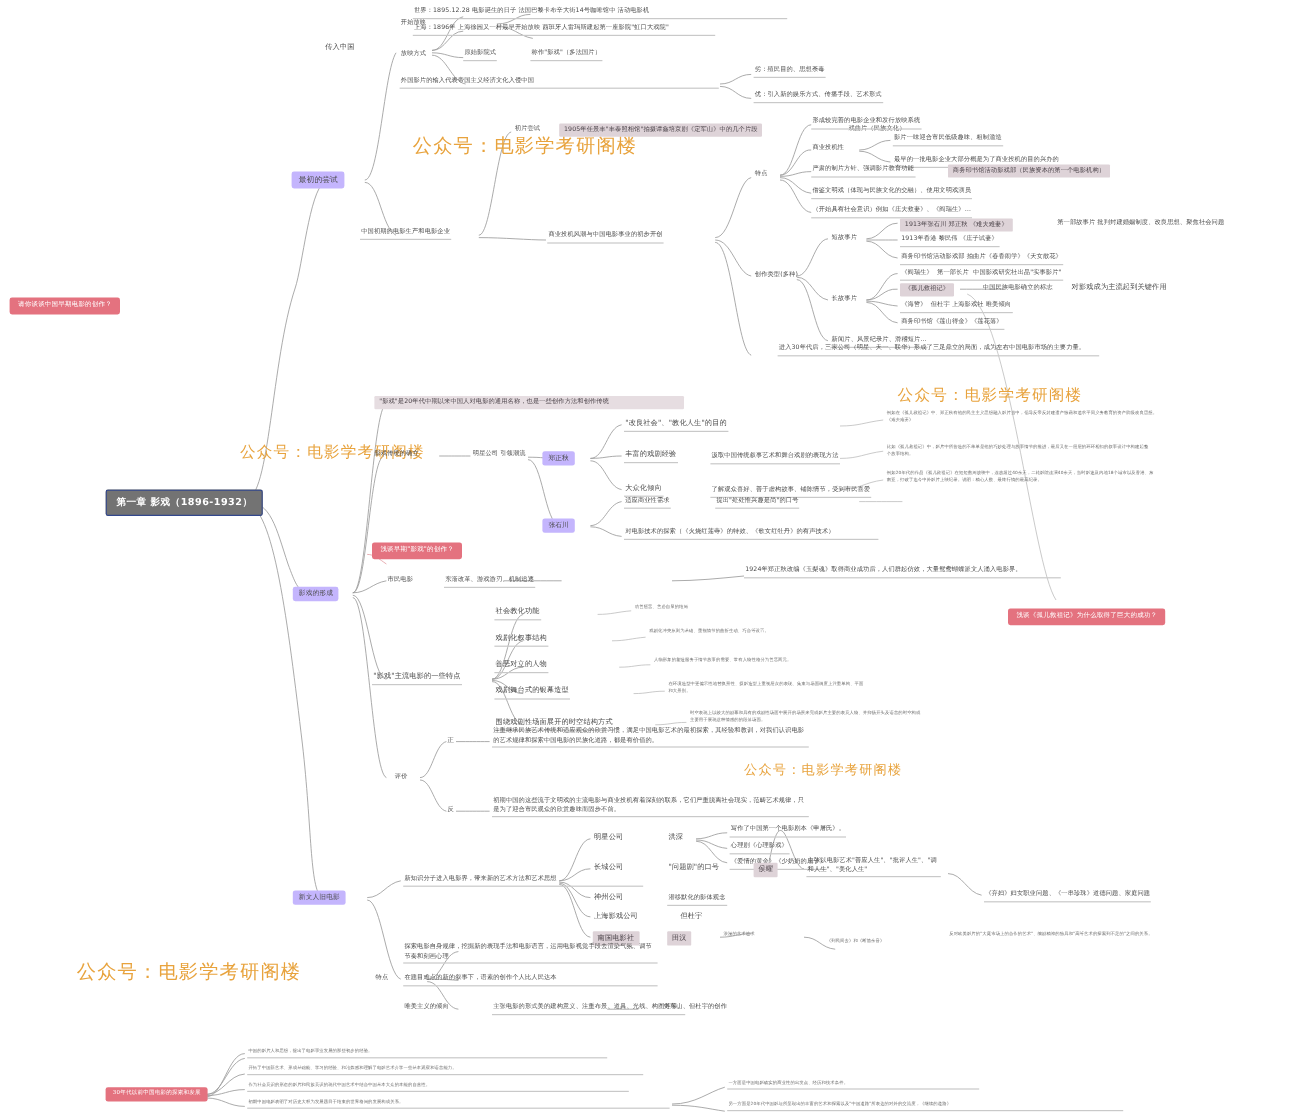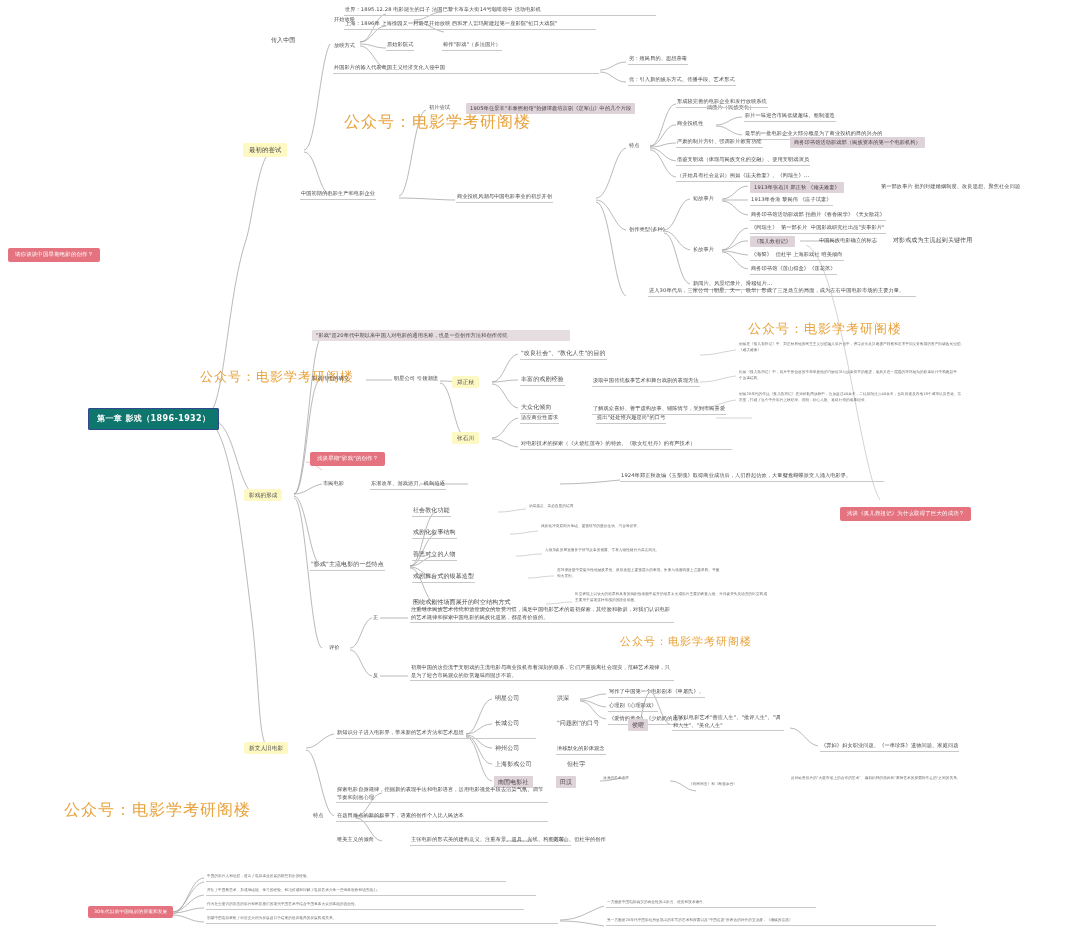--- a/index.html
+++ b/index.html
@@ -31,42 +31,42 @@
     padding:0 1px 1px 1px;
     border-bottom:.6px solid #c9c9c9;
   }
   .n.nb { border-bottom:none; }
   .n.t6 { font-size:6px; }
   .n.t7 { font-size:6.8px; }
   .n.t35 { font-size:3.6px; line-height:1.55; color:#6a6a6a; }
 
   
   .chip {
-    background:#fef9c3;
+    background:#c4b5fd;
     color:#4a4a4a;
     font-size:6.4px;
     padding:2.5px 6px;
     border-radius:2px;
     border-bottom:none;
   }
   .chip.sm { font-size:5.6px; padding:2px 5px; }
 
   
   .hl {
     background:#ded3d8;
     color:#4a4248;
     border-bottom:none;
     padding:1.5px 4px;
     border-radius:1px;
   }
   .hl.light { background:#e6dde1; }
 
   
   .root {
-    background:#0f766e;
+    background:#737373;
     color:#ffffff;
     font-size:8px;
     font-weight:bold;
     padding:5px 9px;
     border-radius:2px;
     box-shadow:0 0 0 1px #32478d inset;
     letter-spacing:.4px;
   }
 
   

